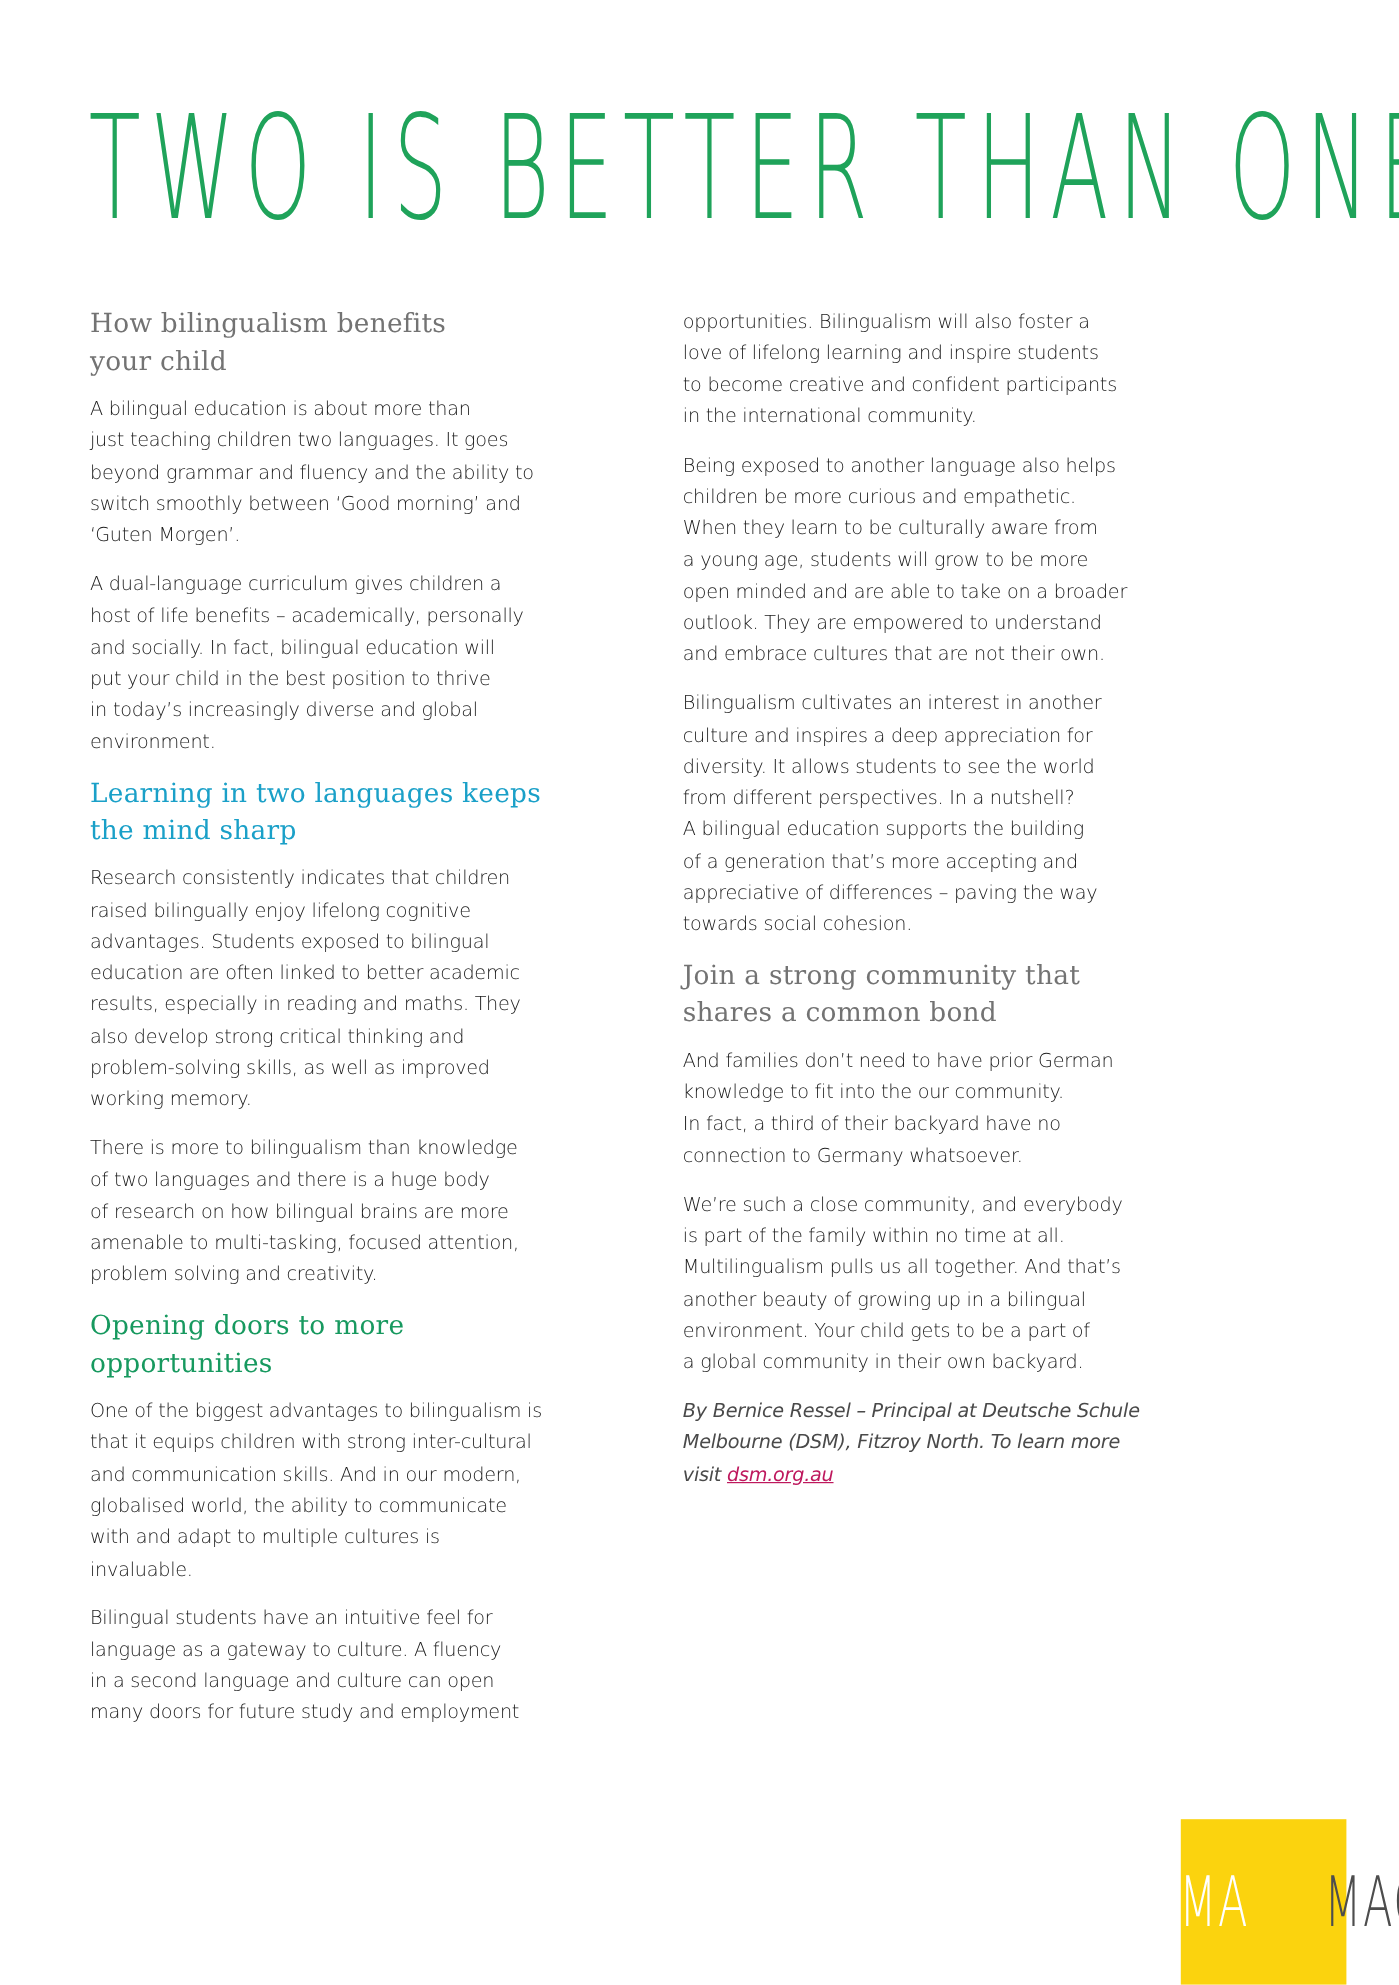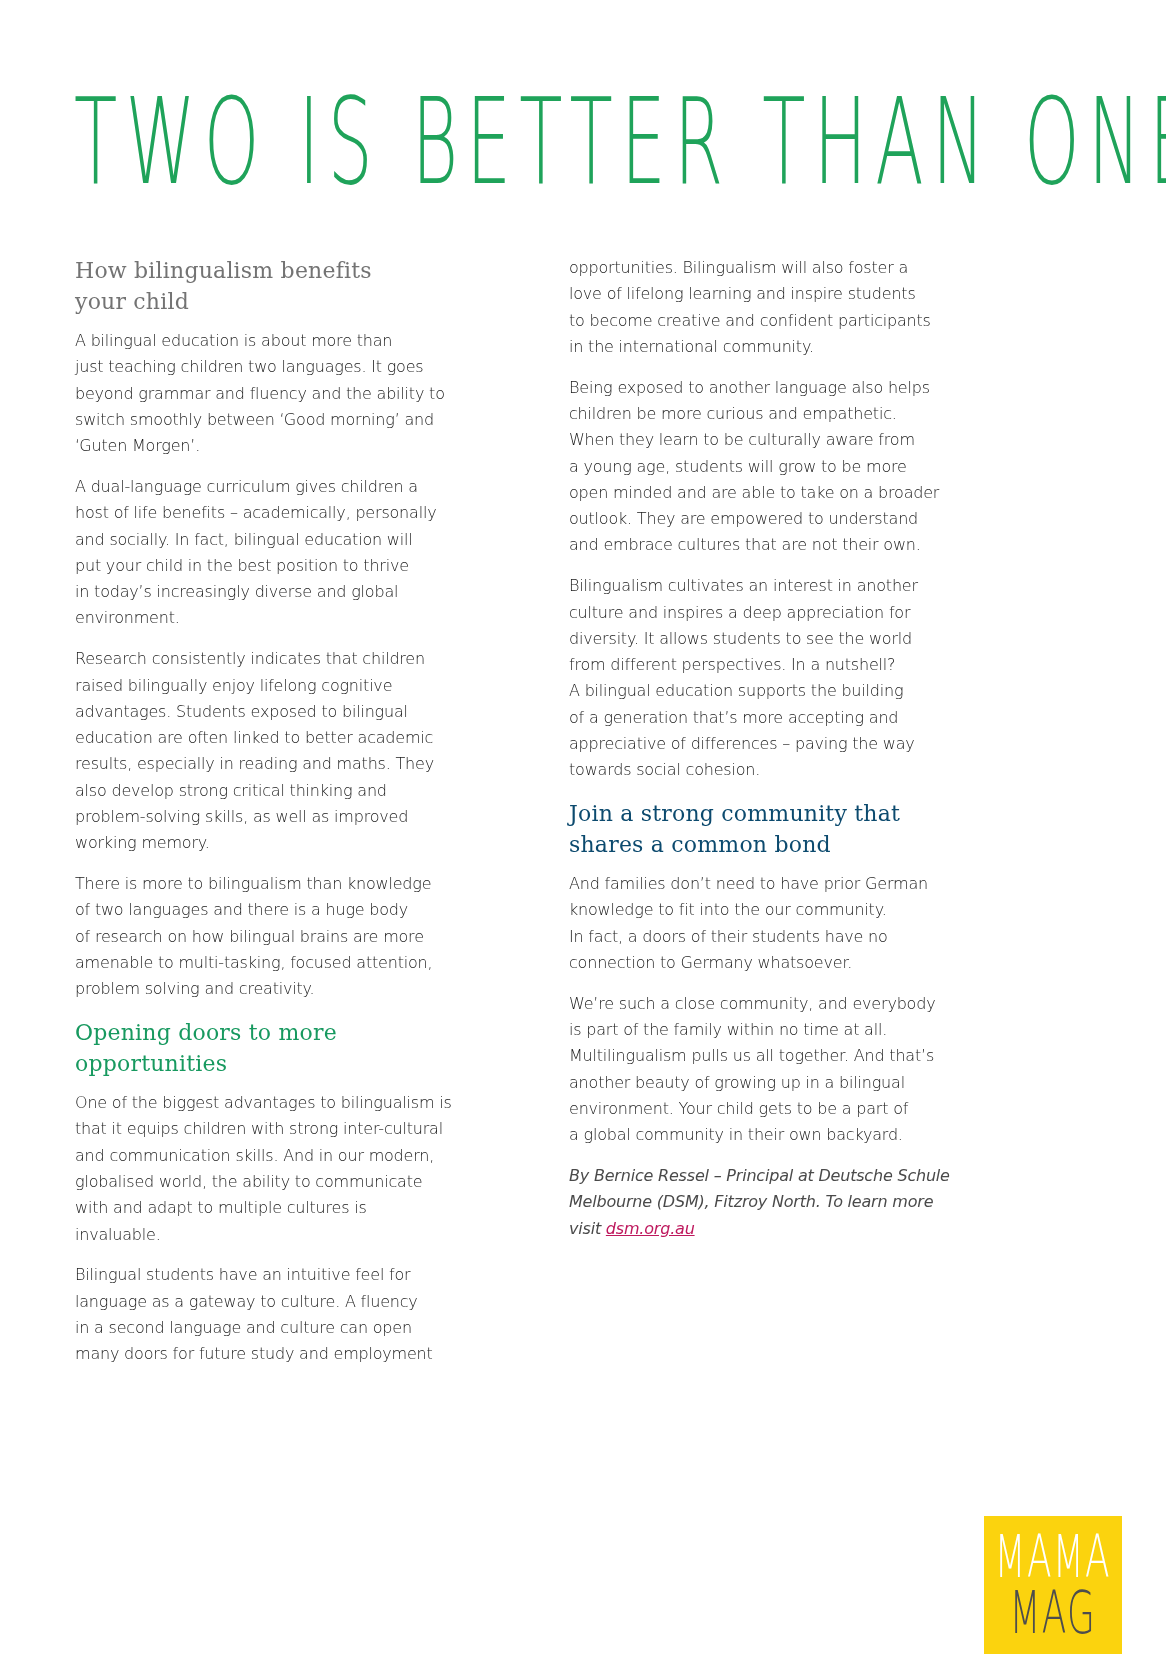--- a/index.html
+++ b/index.html
@@ -25,38 +25,38 @@
   .heading {
     font-family: "DejaVu Serif", serif;
     font-size: 22px; line-height: 31px;
     letter-spacing: 0.2px;
     margin-bottom: 11px;
     white-space: pre-line;
   }
   .heading.pink { color: #737373; }
   .heading.blue { color: #1aa0c8; }
   .heading.green { color: #17995f; }
-  .heading.red { color: #0c4a6e; }
+  .heading.red { color: #737373; }
 
   .para {
     font-family: "DejaVu Sans", sans-serif;
     font-weight: 300;
     font-size: 16px; line-height: 26.3px;
     color: #1a1a1a;
     margin-bottom: 14.5px;
     white-space: pre-line;
     letter-spacing: -0.2px;
   }
   .para.byline { font-style: italic; color: #4a4a4a; }
   .link { text-decoration: underline; color: #be185d; }
 
   .logo {
     position: absolute; left: 984px; top: 1516px; width: 138px; height: 138px;
     background: #fbd30e;
-    display: flex; flex-direction: column; align-items: center; justify-content: center;
+    display: flex; flex-direction: row; align-items: center; justify-content: center;
     font-family: "DejaVu Sans", sans-serif;
   }
   .logo span {
     display: block; font-size: 58px; line-height: 56px; font-weight: 300;
     transform: scaleX(0.62); letter-spacing: 2px;
   }
   .logo .top { color: #ffffff; }
   .logo .bottom { color: #4d4d4d; }
 </style>
 </head>
@@ -72,20 +72,22 @@
 beyond grammar and fluency and the ability to
 switch smoothly between ‘Good morning’ and
 ‘Guten Morgen’.</div>
   <div class="para">A dual-language curriculum gives children a
 host of life benefits – academically, personally
 and socially. In fact, bilingual education will
 put your child in the best position to thrive
 in today’s increasingly diverse and global
 environment.</div>
 
+  <div class="heading blue">Learning in two languages keeps
+the mind sharp</div>
   <div class="para">Research consistently indicates that children
 raised bilingually enjoy lifelong cognitive
 advantages. Students exposed to bilingual
 education are often linked to better academic
 results, especially in reading and maths. They
 also develop strong critical thinking and
 problem-solving skills, as well as improved
 working memory.</div>
   <div class="para">There is more to bilingualism than knowledge
 of two languages and there is a huge body
@@ -126,21 +128,21 @@
 from different perspectives. In a nutshell?
 A bilingual education supports the building
 of a generation that’s more accepting and
 appreciative of differences – paving the way
 towards social cohesion.</div>
 
   <div class="heading red">Join a strong community that
 shares a common bond</div>
   <div class="para">And families don’t need to have prior German
 knowledge to fit into the our community.
-In fact, a doors of their students have no
+In fact, a third of their backyard have no
 connection to Germany whatsoever.</div>
   <div class="para">We’re such a close community, and everybody
 is part of the family within no time at all.
 Multilingualism pulls us all together. And that’s
 another beauty of growing up in a bilingual
 environment. Your child gets to be a part of
 a global community in their own backyard.</div>
 
   <div class="para byline"><span>By Bernice Ressel – Principal at Deutsche Schule
 Melbourne (DSM), Fitzroy North. To learn more

